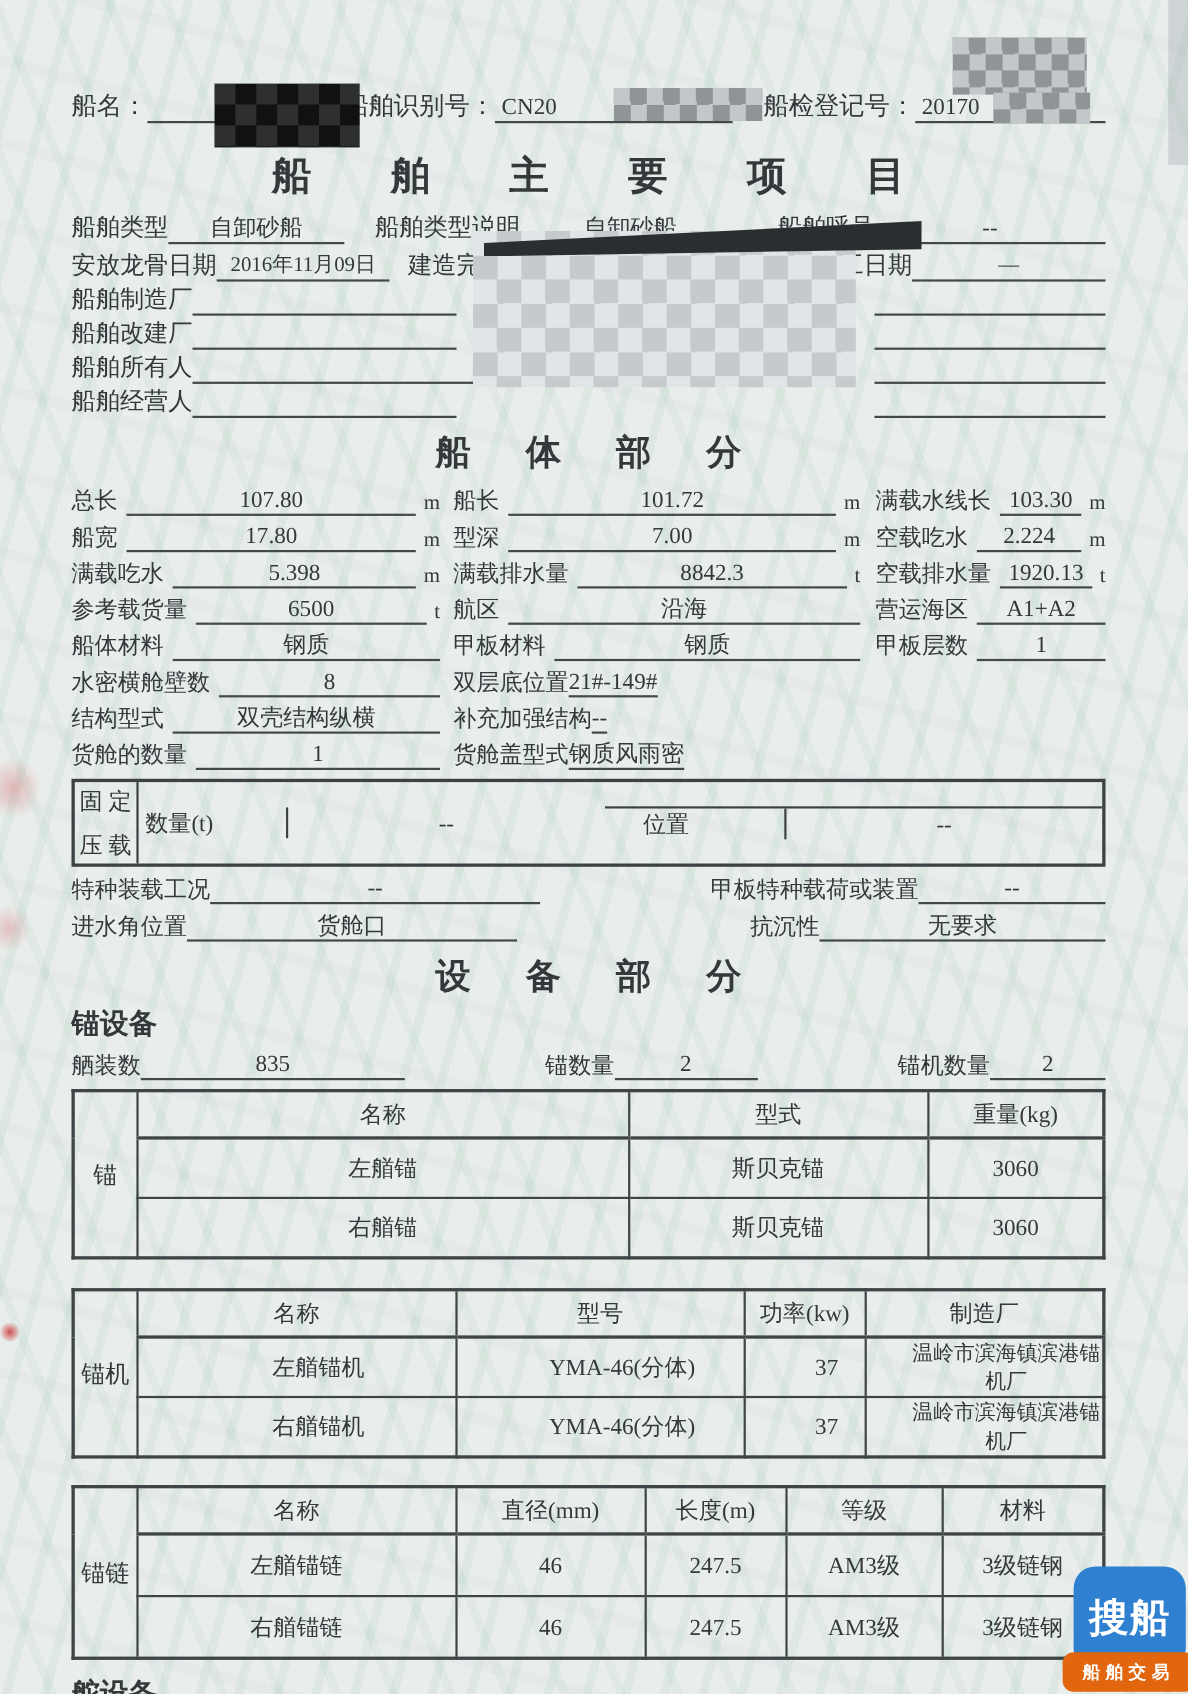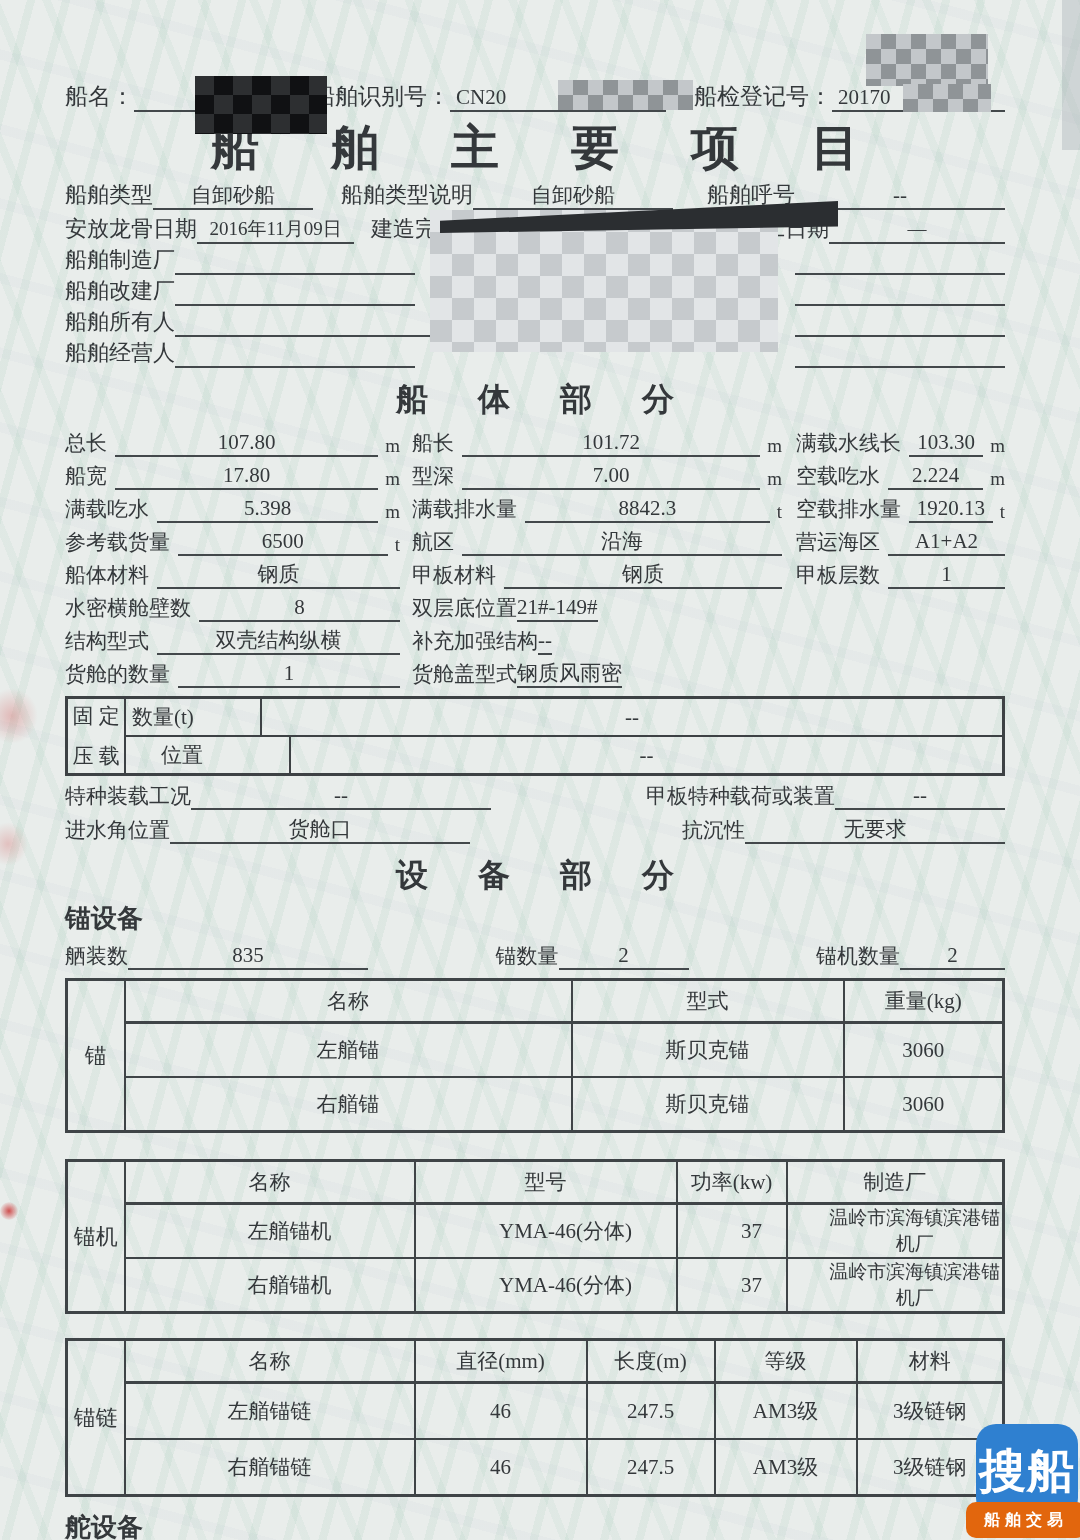--- a/index.html
+++ b/index.html
@@ -21,40 +21,40 @@
   .unit{font-size:19px;margin-left:7px;white-space:nowrap;}
   .flex1{flex:1;}
   .sp{flex:1;}.w105{width:105px}.w130{width:130px}.w150{width:150px}.w160{width:160px}.w170{width:170px}
   .w190{width:190px}.w200{width:200px}.w210{width:210px}
   .w240{width:240px}.w260{width:260px}.w300{width:300px}.w390{width:390px}
   
   .header-row{height:38px;}
   .header-row .lbl{font-size:23px;}
   .gap28{width:28px}.gap18{width:18px}
   
-  .main-title{text-align:center;font-weight:bold;font-size:48px;line-height:52px;margin:10px 0 2px;}
+  .main-title{text-align:center;font-weight:bold;font-size:36px;line-height:52px;margin:22px 0 2px;}
   .main-title span{letter-spacing:72px;margin-right:-72px;}
   .section-title{text-align:center;font-weight:bold;font-size:32px;line-height:46px;margin:8px 0 2px;}
   .section-title span{letter-spacing:50px;margin-right:-50px;}
   .sub-title{font-weight:bold;font-size:26px;line-height:34px;margin-top:4px;}
   
   .info-row{height:34px;align-items:flex-end;}
   .date .u{font-size:19px;}
   .company-row{height:31px;}
   
   .hull-row{display:flex;align-items:flex-end;height:33px;}
   .g1{width:335px;display:flex;align-items:flex-end;}
   .g2{width:370px;display:flex;align-items:flex-end;margin-left:12px;}
   .g2w{flex:1;display:flex;align-items:flex-end;margin-left:12px;}
   .g3{flex:1;display:flex;align-items:flex-end;margin-left:14px;}
   .g1 .u,.g2 .u,.g3 .u{flex:1;margin-left:8px;}
   
   .btable{display:flex;border:3px solid #3d4144;margin-top:8px;height:74px;}
   .btable .bside{width:56px;border-right:2px solid #3d4144;display:flex;flex-direction:column;justify-content:space-between;padding:3px 0;font-size:21px;text-align:center;}
-  .btable .bmain{flex:1;display:flex;flex-direction:column;}
+  .btable .bmain{flex:1;display:flex;flex-direction:row;align-items:center;}
   .btable .brow{flex:1;display:flex;align-items:center;}
   .btable .brow + .brow{border-top:2px solid #3d4144;padding-left:29px;}
   .btable .blab{width:128px;padding-left:6px;font-size:21px;border-right:2px solid #3d4144;align-self:stretch;display:flex;align-items:center;}
   .btable .bval{flex:1;text-align:center;font-size:21px;}
   .special-row{height:34px;}
   
   .stats-row{height:34px;}
   
   table.etable{border-collapse:collapse;width:940px;table-layout:fixed;}
   table.etable td{border:2px solid #3f4447;font-size:21px;text-align:center;padding:0;}
@@ -84,21 +84,21 @@
   #wedge{position:absolute;left:440px;top:201px;width:398px;height:32px;background:#2b2e31;
     clip-path:polygon(0 62%,100% 0,100% 80%,0 100%);}
   
   .smudge{position:absolute;border-radius:50%;pointer-events:none;}
   .smudge.p1{left:-14px;top:688px;width:52px;height:56px;background:radial-gradient(rgba(214,120,120,.45),transparent 70%);}
   .smudge.p2{left:-12px;top:822px;width:40px;height:44px;background:radial-gradient(rgba(214,120,120,.38),transparent 70%);}
   .smudge.p3{left:0px;top:1202px;width:18px;height:18px;background:radial-gradient(rgba(200,40,40,.8),transparent 75%);}
   .edge-strip{position:absolute;right:0;top:0;width:18px;height:150px;background:rgba(160,168,174,.35);}
   
   .logo{position:absolute;right:-6px;bottom:-4px;width:120px;height:120px;font-family:"Liberation Sans","DejaVu Sans",sans-serif;}
-  .logo-blue{position:absolute;top:0;right:8px;width:102px;height:94px;border-radius:20px;display:flex;align-items:center;justify-content:center;color:#fff;font-weight:bold;font-size:47px;letter-spacing:1px;}
+  .logo-blue{position:absolute;top:0;right:8px;width:102px;height:94px;border-radius:20px;display:flex;align-items:center;justify-content:center;color:#fff;font-weight:bold;font-size:36px;letter-spacing:1px;}
   .logo-orange{position:absolute;bottom:6px;right:0;width:120px;height:36px;border-radius:10px;display:flex;align-items:center;justify-content:center;color:#fff;font-size:16px;letter-spacing:5px;font-weight:bold;}
 </style>
 </head>
 <body>
 
 <div class="page">
 
   <div class="content">
 
     <div class="frow header-row">

